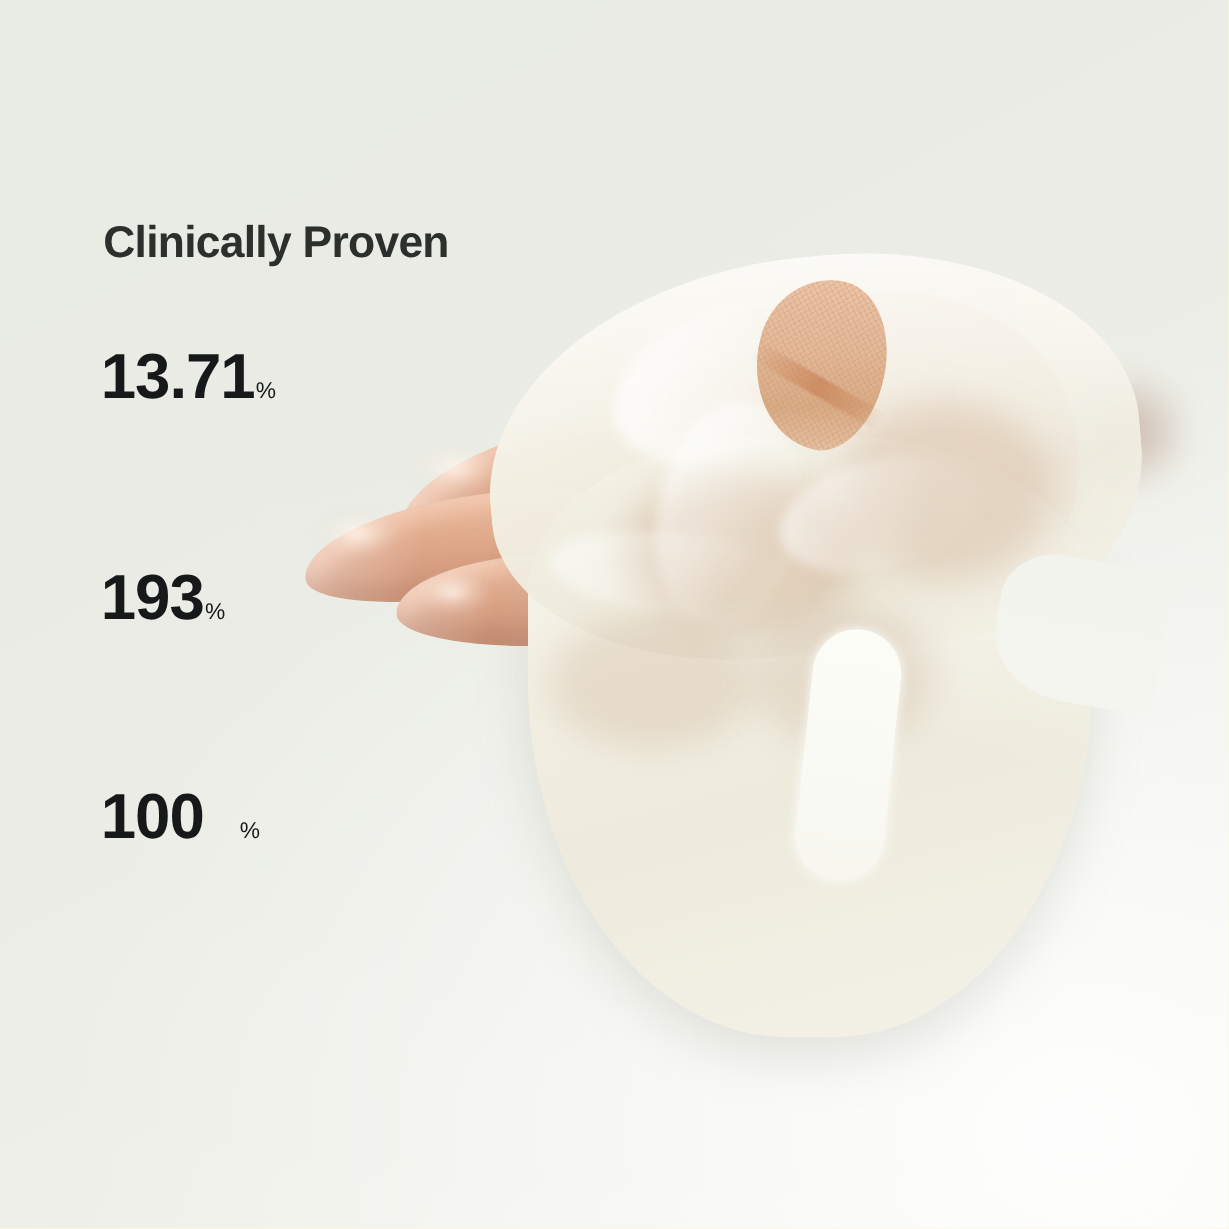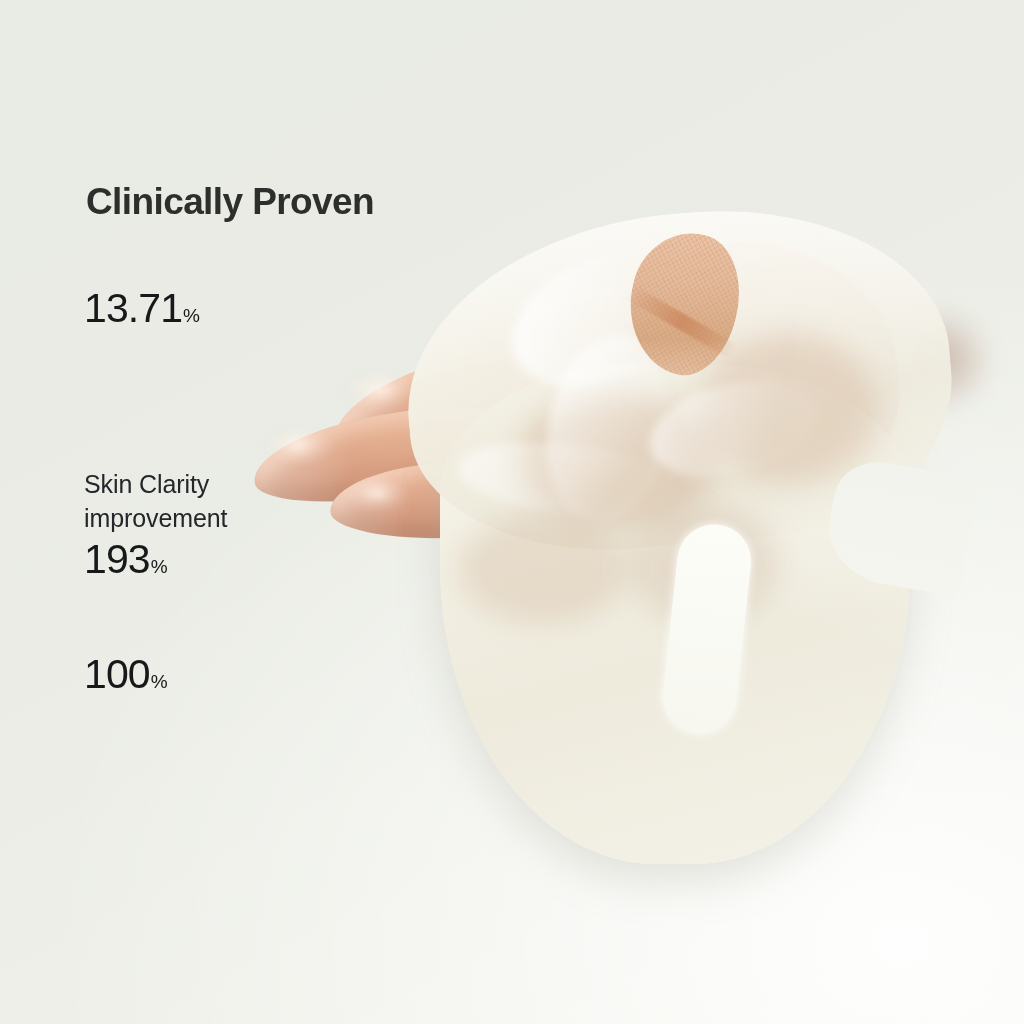--- a/index.html
+++ b/index.html
@@ -222,38 +222,38 @@
     color: #23262a;
     letter-spacing: -0.1px;
     white-space: pre-line;
   }
   .stat-value {
     display: flex;
     align-items: baseline;
     margin-top: 4px;
   }
   .stat-number {
-    font-size: 41px;
-    font-weight: 400;
+    font-size: 53px;
+    font-weight: 700;
     letter-spacing: -0.9px;
     color: #16181a;
     line-height: 1;
   }
   .stat-pct {
     font-size: 19px;
     font-weight: 500;
     color: #16181a;
     margin-left: 1px;
     line-height: 1;
   }
 
   .stat-1 { left: 84px; top: 284px; }
   .stat-2 { left: 84px; top: 468px; }
   .stat-3 { left: 90px; top: 650px; }
-  .stat-3 .stat-value { margin-left: -6px; }
+  .stat-3 .stat-value { margin-left: -6px; gap: 29px; }
 </style>
 </head>
 <body>
 
 <div id="stage">
 
   <div class="bg-wash"></div>
 
   <div class="photo">
 
@@ -309,22 +309,20 @@
     <div class="headline">Clinically Proven</div>
 
     <div class="stat stat-1">
       <div class="stat-value">
         <span class="stat-number">13.71</span>
         <span class="stat-pct">%</span>
       </div>
     </div>
 
     <div class="stat stat-2">
-      <div class="stat-label">Skin Clarity
-improvement</div>
       <div class="stat-value">
         <span class="stat-number">193</span>
         <span class="stat-pct">%</span>
       </div>
     </div>
 
     <div class="stat stat-3">
       <div class="stat-value">
         <span class="stat-number">100</span>
         <span class="stat-pct">%</span>

